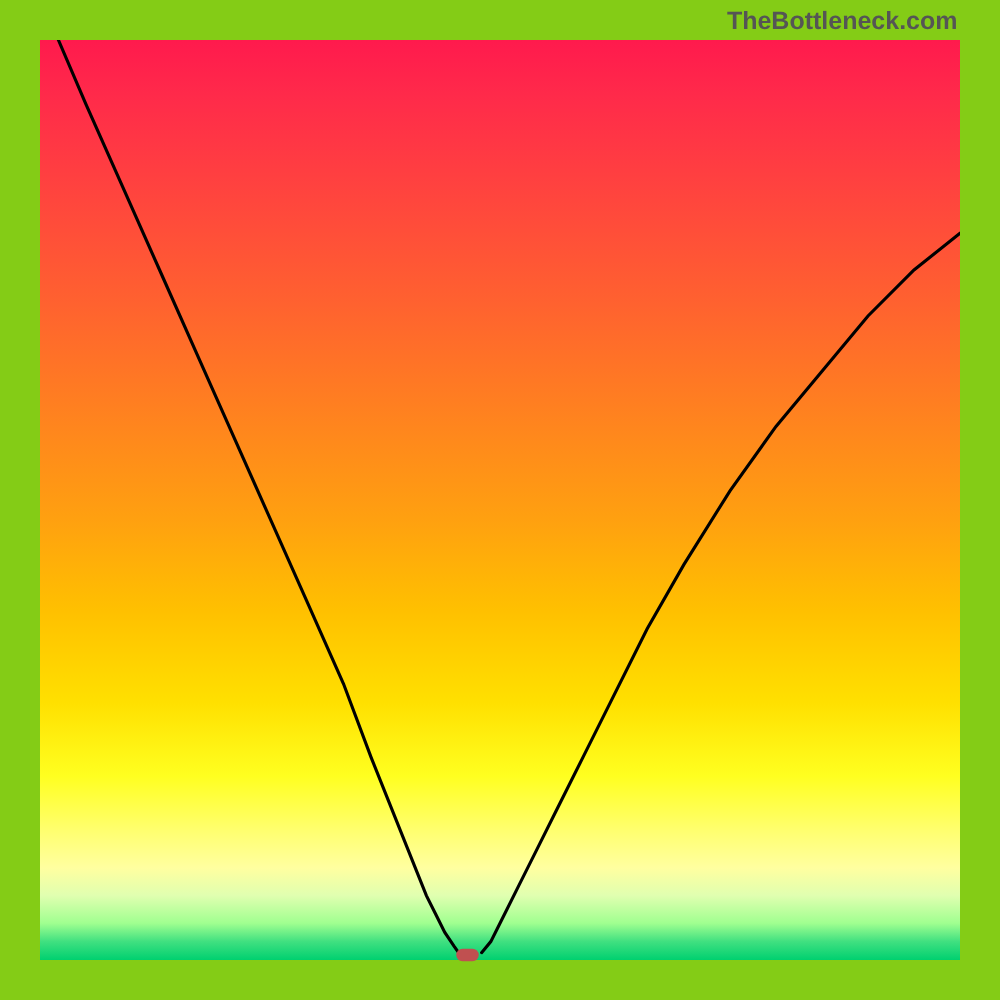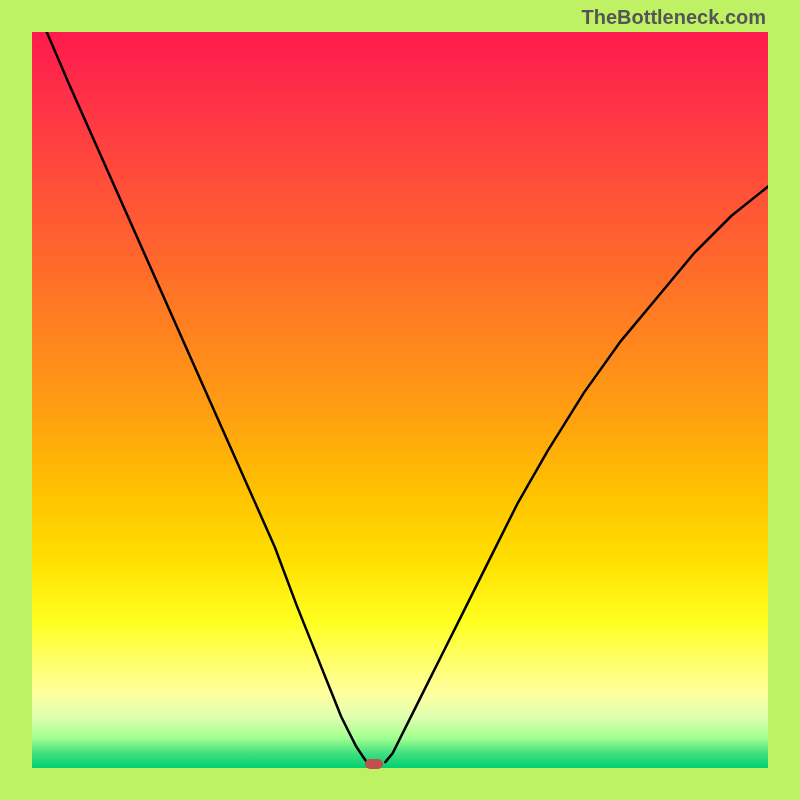--- a/index.html
+++ b/index.html
@@ -1,20 +1,20 @@
 <!DOCTYPE html>
 <html><head>
 <meta charset="utf-8">
 <style>
   * { margin: 0; padding: 0; box-sizing: border-box; }
   html, body { width: 800px; height: 800px; overflow: hidden; background: #000; }
   .outer {
     width: 800px;
     height: 800px;
-    background: #bef264;
+    background: #84cc16;
     position: relative;
   }
   .plot-area {
     position: absolute;
     left: 32px;
     top: 32px;
     width: 736px;
     height: 736px;
     background: linear-gradient(to bottom,
       #ff1a4d 0%,

